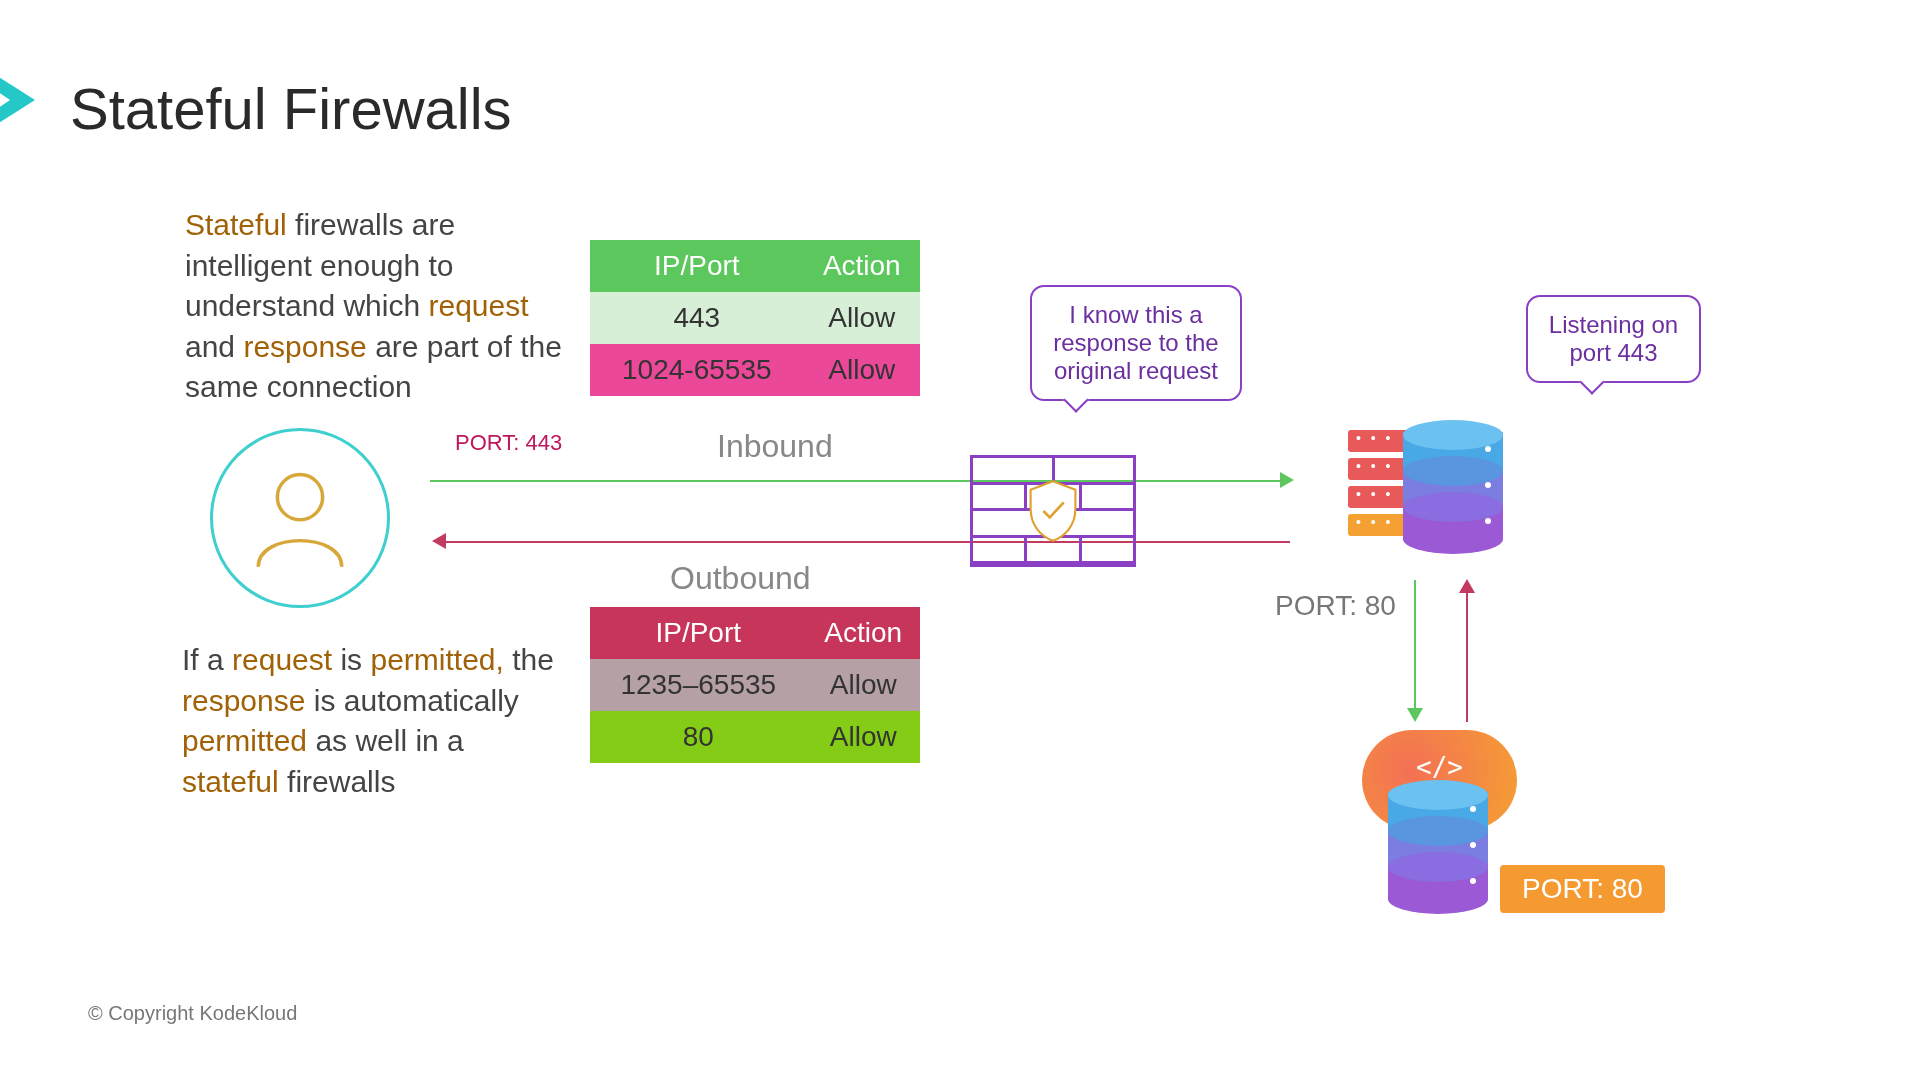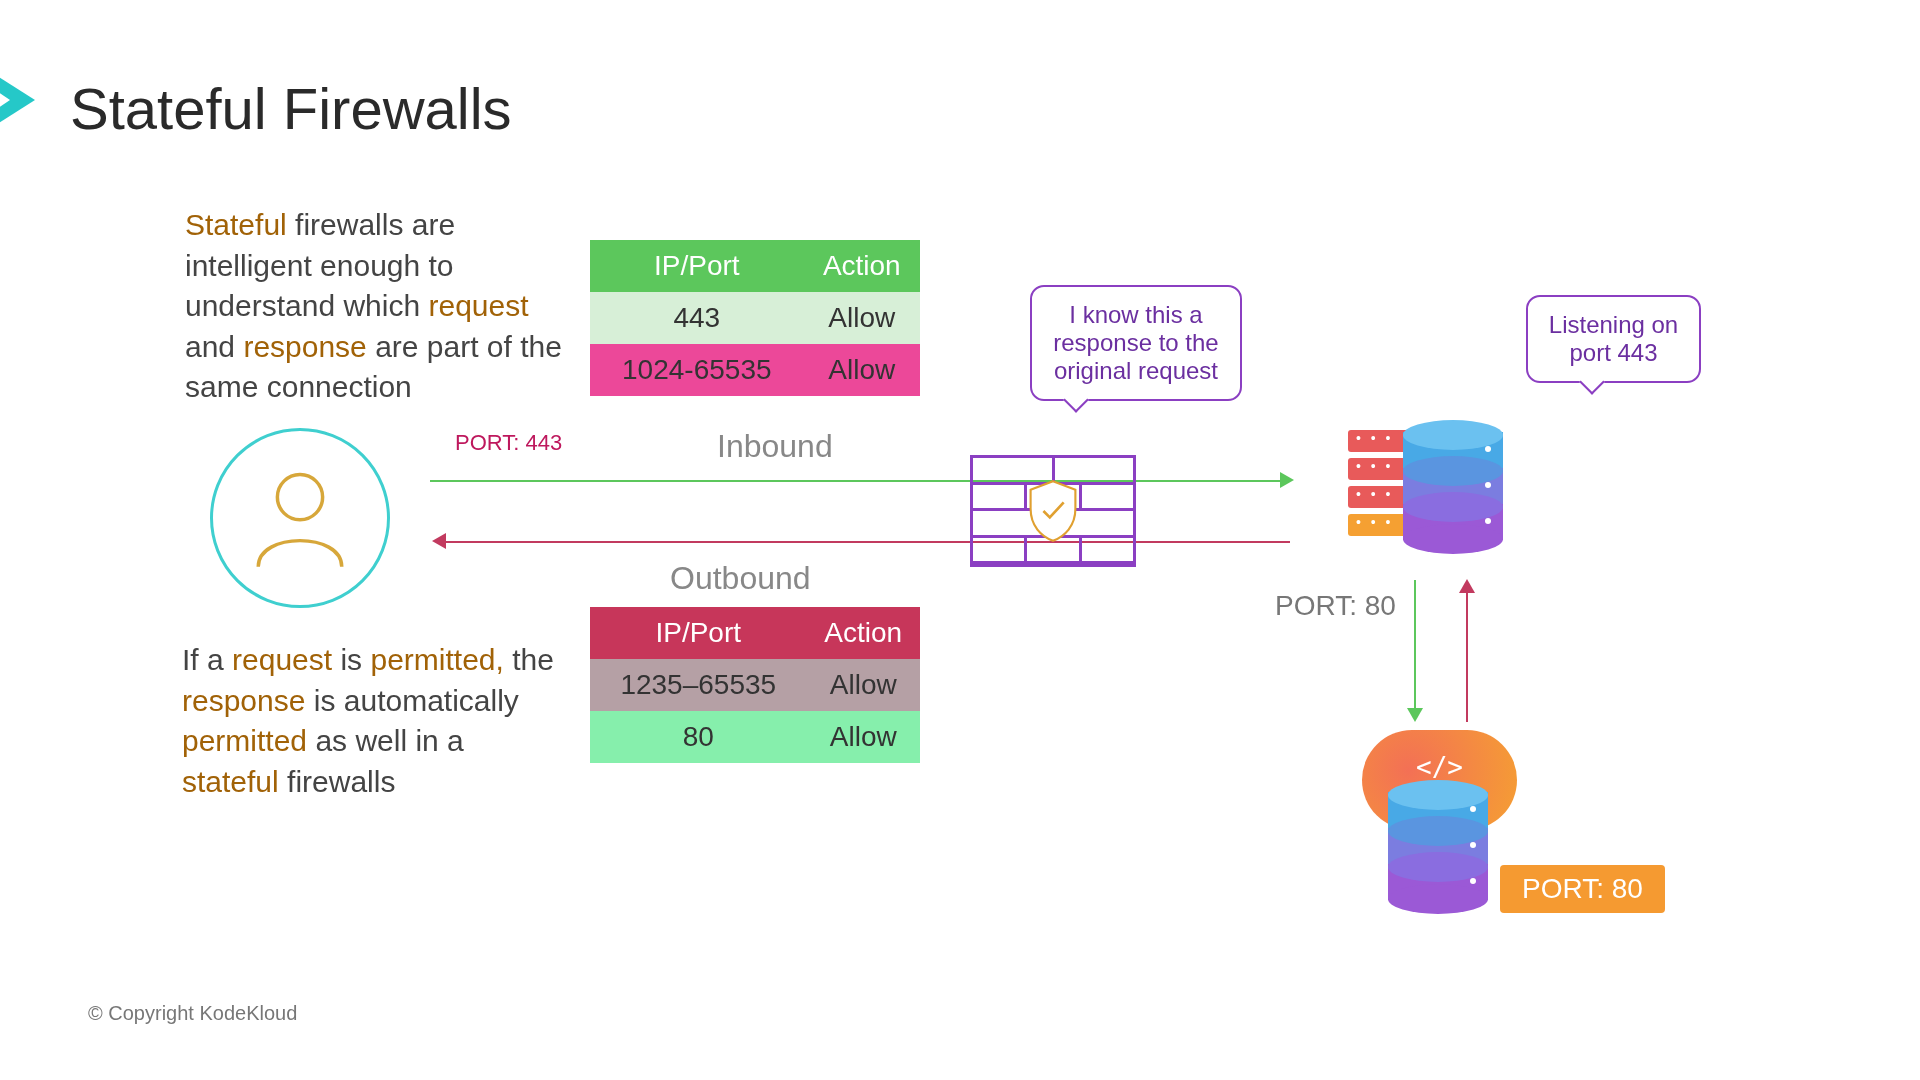--- a/index.html
+++ b/index.html
@@ -70,21 +70,21 @@
   }
   .tbl th, .tbl td { padding: 10px 4px; text-align: center; }
   .tbl-inbound { left: 590px; top: 240px; width: 330px; }
   .tbl-inbound th { background: #5cc75c; color: #fff; font-weight: 400; }
   .tbl-inbound td { background: #d7efd7; color: #333; }
   .tbl-inbound tr:nth-child(3) td { background: #ec4899; }
   .tbl-outbound { left: 590px; top: 607px; width: 330px; }
   .tbl-outbound th { background: #c7365a; color: #fff; font-weight: 400; }
   .tbl-outbound td { color: #333; }
   .tbl-outbound tr:nth-child(2) td { background: #b5a0a5; }
-  .tbl-outbound tr:nth-child(3) td { background: #86efac; }
+  .tbl-outbound tr:nth-child(3) td { background: #84cc16; }
 
   .lbl { position: absolute; font-size: 32px; color: #888; }
   .lbl-inbound { left: 685px; top: 428px; margin-left: 32px; }
   .lbl-outbound { left: 670px; top: 560px; }
   .port443 { left: 455px; top: 430px; font-size: 22px; color: #be185d; }
   .port80r { left: 1275px; top: 590px; font-size: 28px; color: #777; }
 
   
   .arrow-line { position: absolute; height: 2px; }
   .arrow-head-r {

